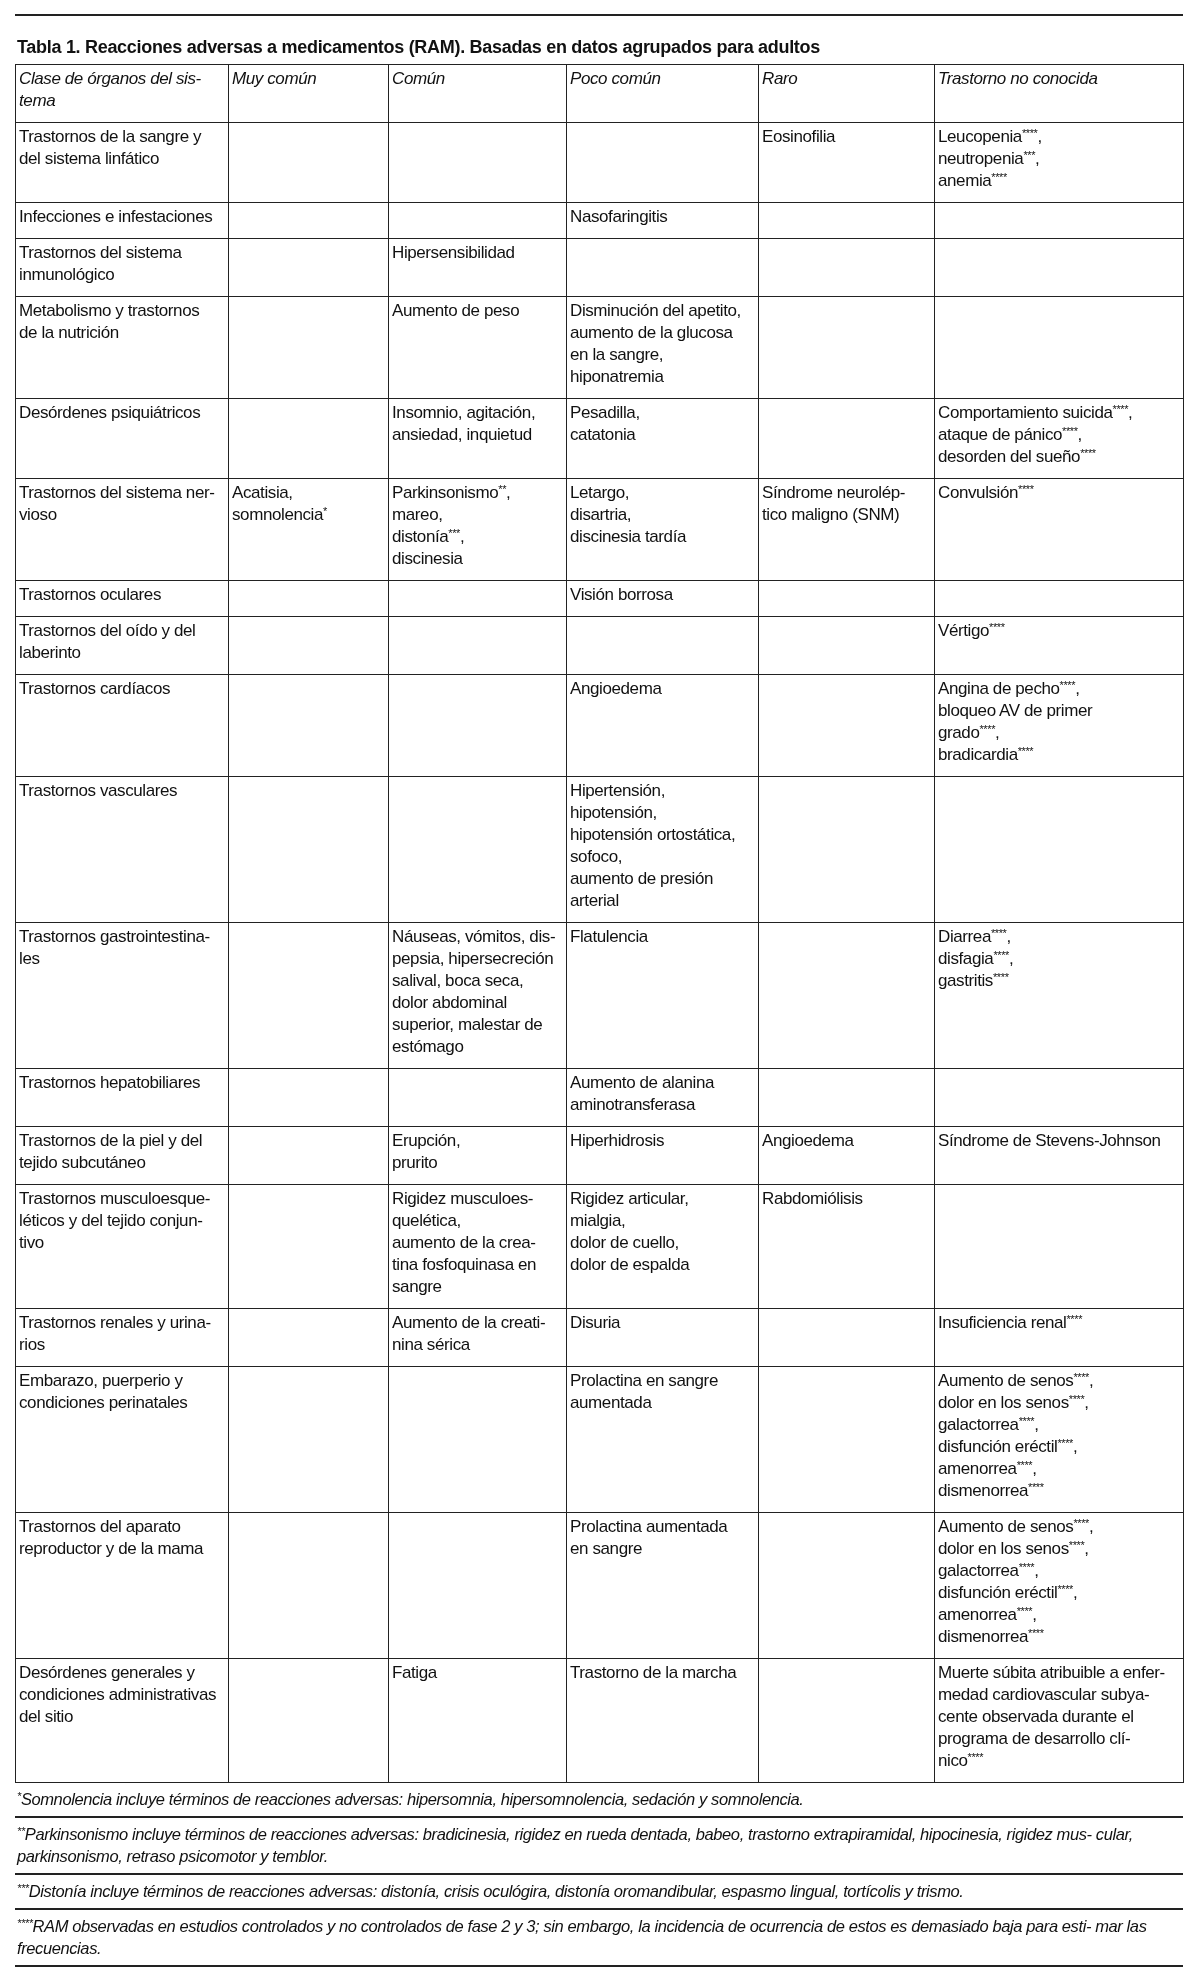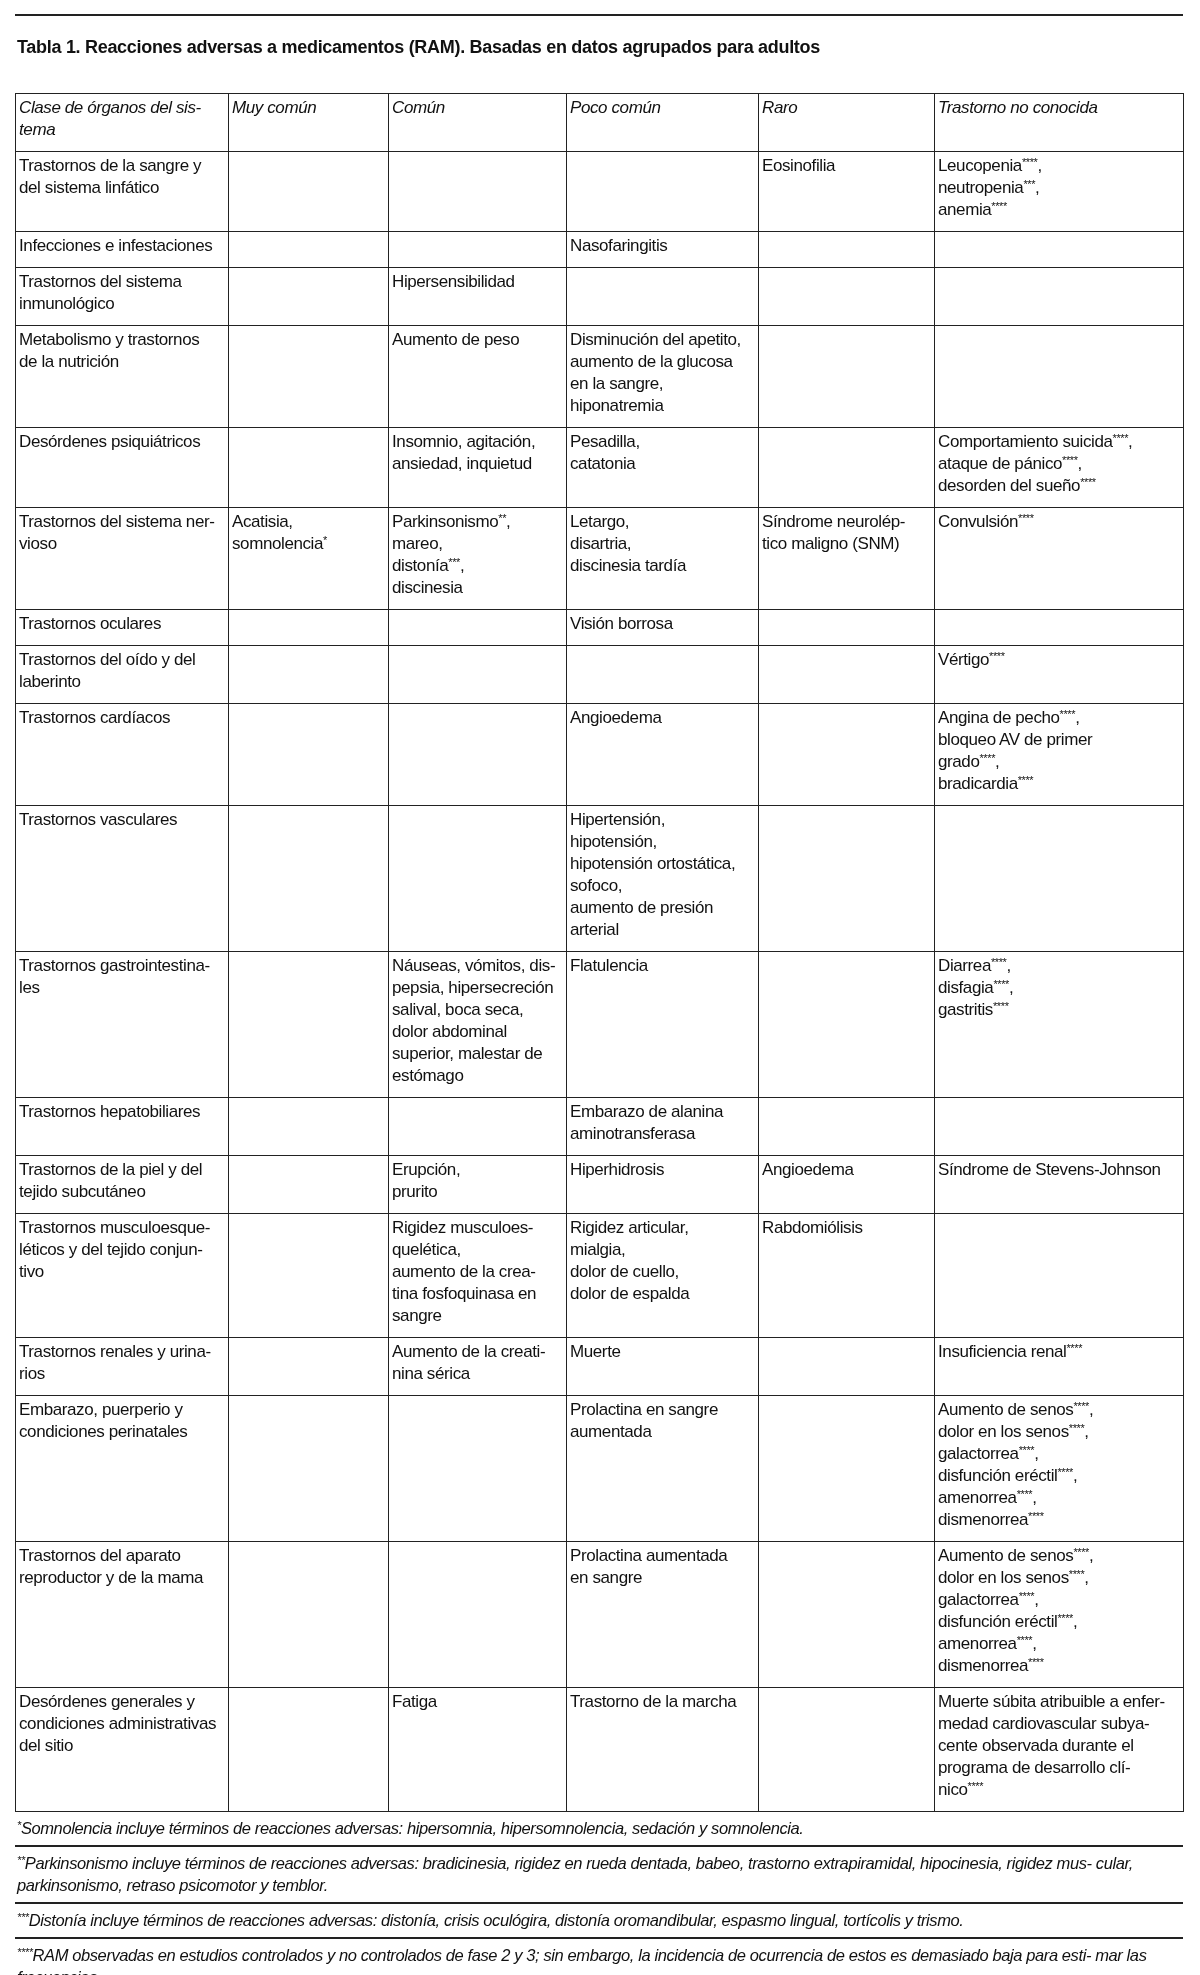--- a/index.html
+++ b/index.html
@@ -2,21 +2,21 @@
 <html><head>
 <meta charset="utf-8">
 <style>
   html, body { margin: 0; padding: 0; background: #ffffff; }
   body { width: 1200px; height: 1975px; position: relative; overflow: hidden;
          font-family: "Liberation Sans", sans-serif; color: #111; }
   .wrap { position: absolute; left: 15px; top: 14px; width: 1168px; }
   .top-rule { border-top: 2px solid #222; height: 0; }
   .title { font-weight: bold; font-size: 18px; line-height: 22px; padding: 20px 2px 6px 2px;
            letter-spacing: -0.3px; }
-  table { border-collapse: collapse; width: 1168px; table-layout: fixed; margin-top: 29px; }
+  table { border-collapse: collapse; width: 1168px; table-layout: fixed; }
   td, th { border: 1.5px solid #222; vertical-align: top; text-align: left;
            font-size: 17px; line-height: 22px; padding: 3px 4px 10px 3px;
            font-weight: normal; letter-spacing: -0.4px; white-space: pre-line; }
   th { font-style: italic; }
   col.c0 { width: 213px; } col.c1 { width: 160px; } col.c2 { width: 178px; }
   col.c3 { width: 192px; } col.c4 { width: 176px; } col.c5 { width: 249px; }
   .notes { width: 1168px; font-style: italic; }
   .note { font-size: 16.5px; line-height: 22px; padding: 5px 2px 6px 2px;
           border-bottom: 2px solid #222; letter-spacing: -0.4px; }
   sup { font-size: 11px; vertical-align: 5px; line-height: 0; }
@@ -170,21 +170,21 @@
           <td>Flatulencia</td>
           <td></td>
           <td>Diarrea<sup>****</sup>,
 disfagia<sup>****</sup>,
 gastritis<sup>****</sup></td>
         </tr>
         <tr>
           <td>Trastornos hepatobiliares</td>
           <td></td>
           <td></td>
-          <td>Embarazo de alanina
+          <td>Aumento de alanina
 aminotransferasa</td>
           <td></td>
           <td></td>
         </tr>
         <tr>
           <td>Trastornos de la piel y del
 tejido subcutáneo</td>
           <td></td>
           <td>Erupción,
 prurito</td>
@@ -208,21 +208,21 @@
 dolor de espalda</td>
           <td>Rabdomiólisis</td>
           <td></td>
         </tr>
         <tr>
           <td>Trastornos renales y urina-
 rios</td>
           <td></td>
           <td>Aumento de la creati-
 nina sérica</td>
-          <td>Muerte</td>
+          <td>Disuria</td>
           <td></td>
           <td>Insuficiencia renal<sup>****</sup></td>
         </tr>
         <tr>
           <td>Embarazo, puerperio y
 condiciones perinatales</td>
           <td></td>
           <td></td>
           <td>Prolactina en sangre
 aumentada</td>

